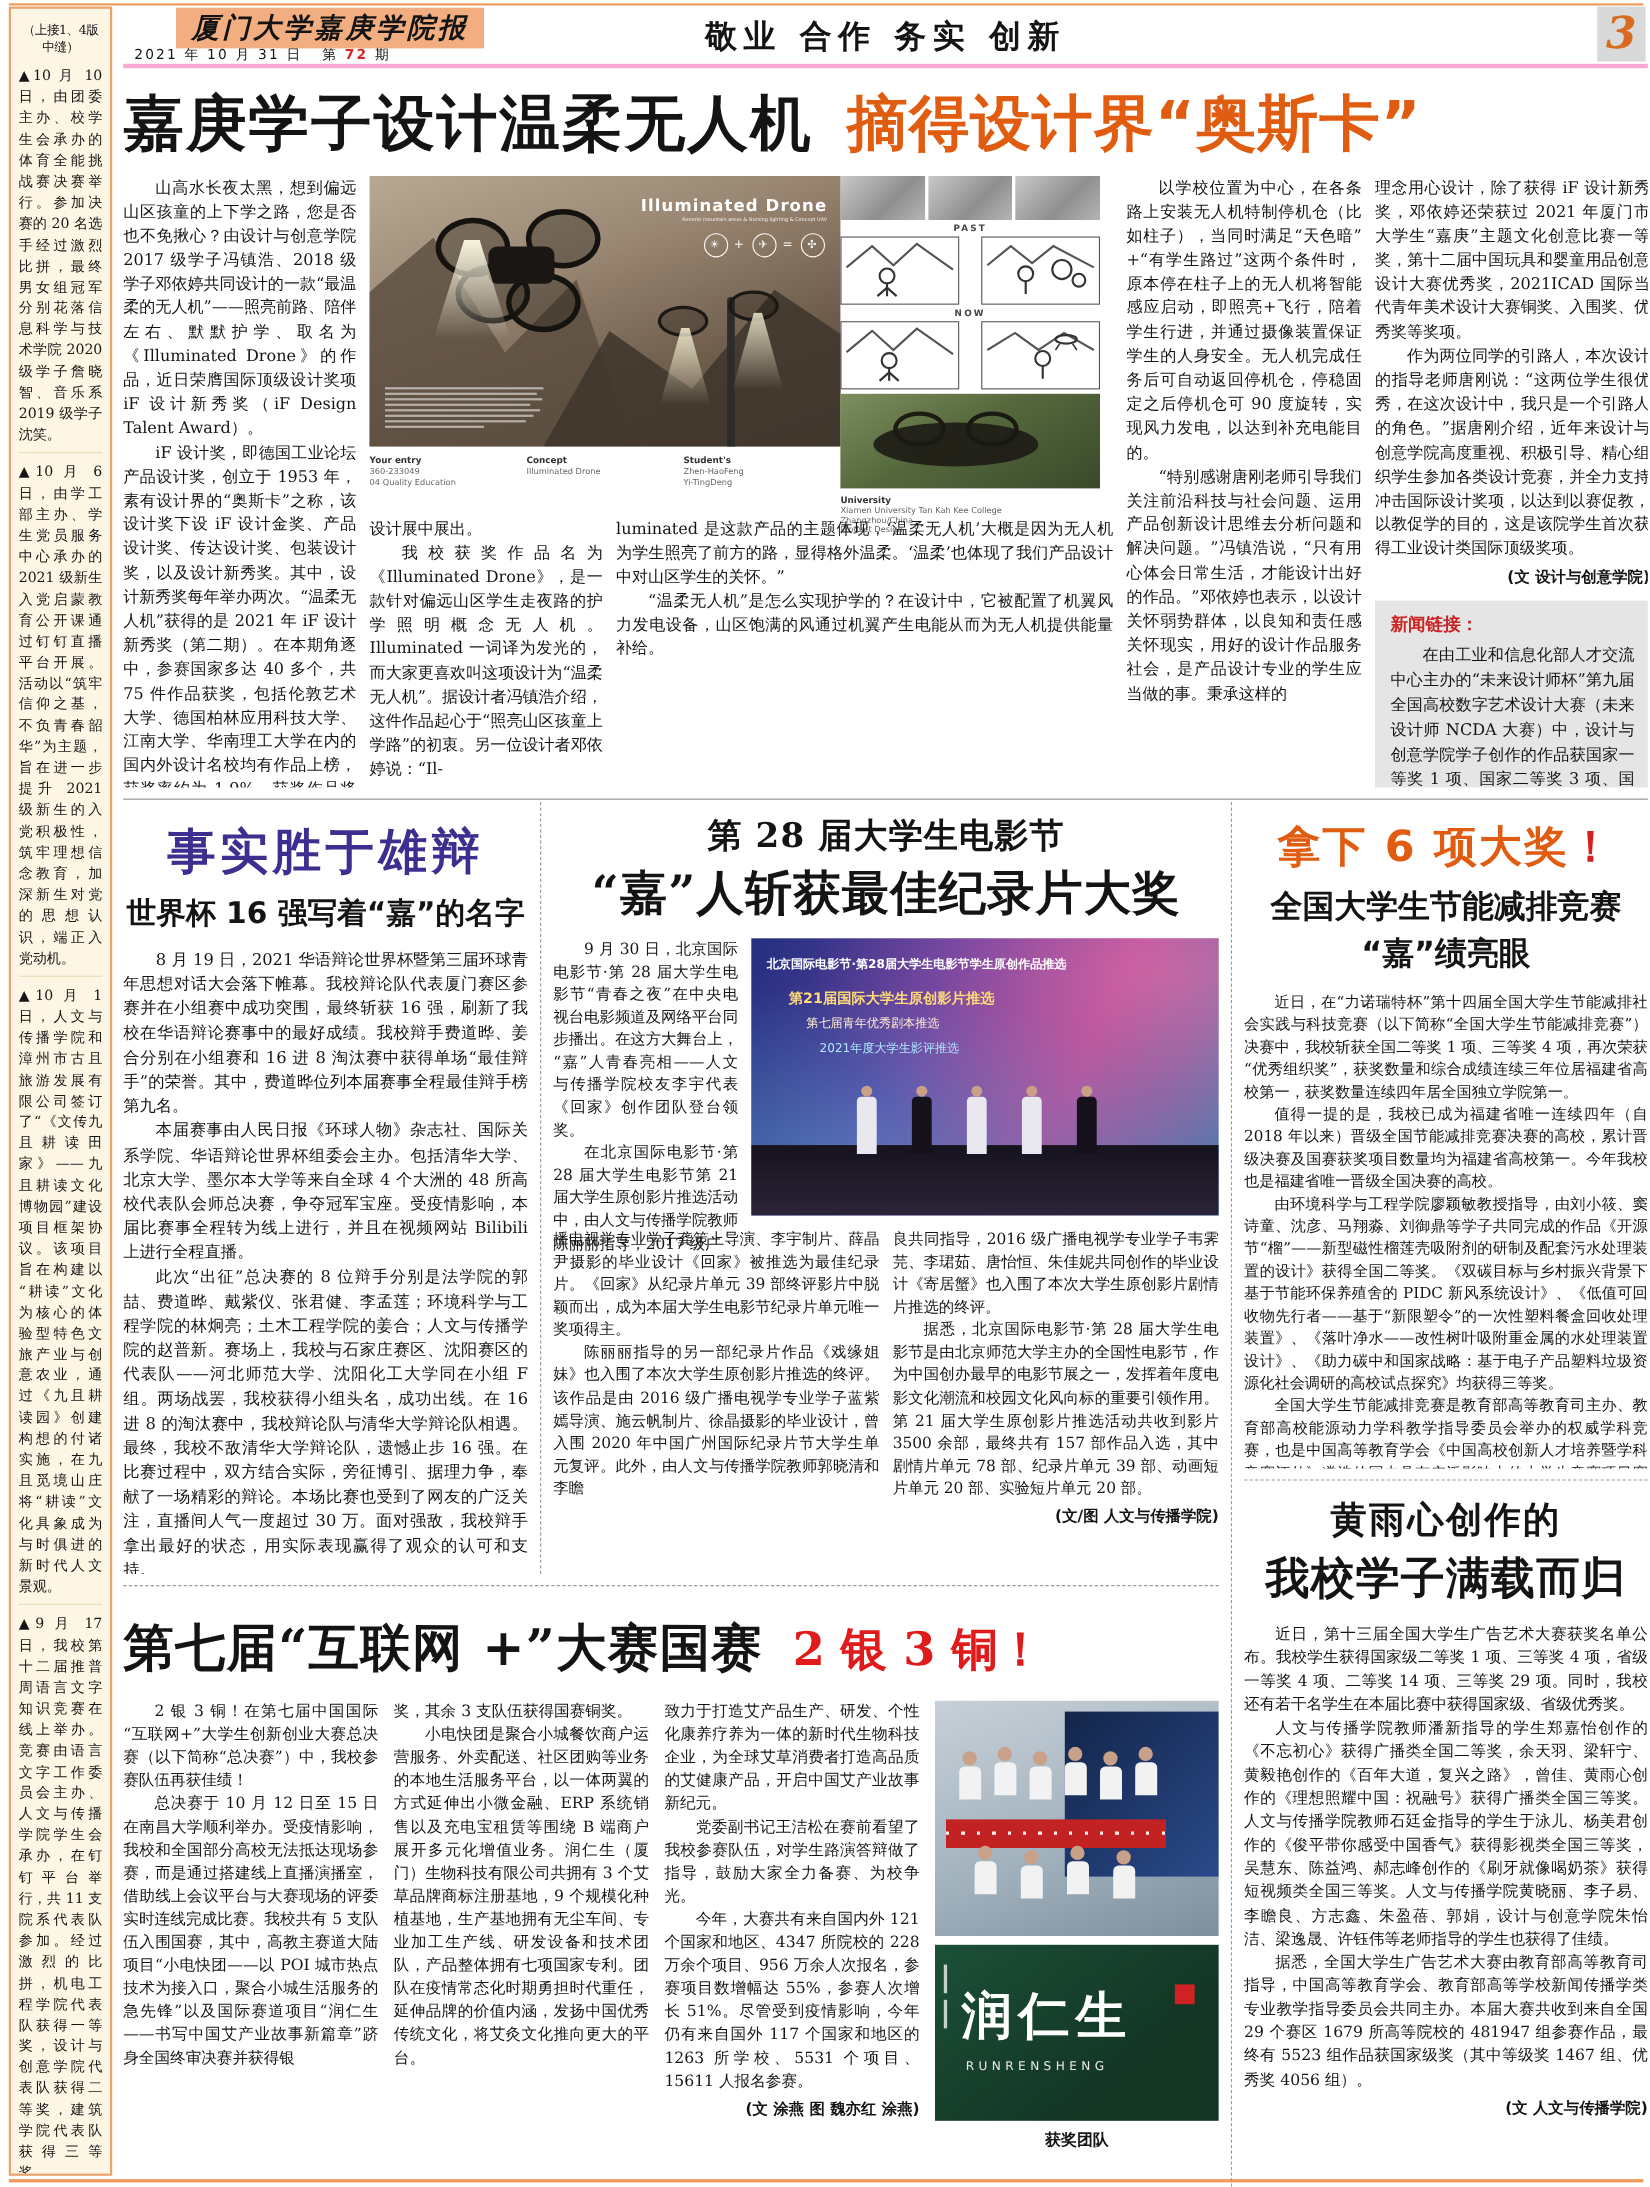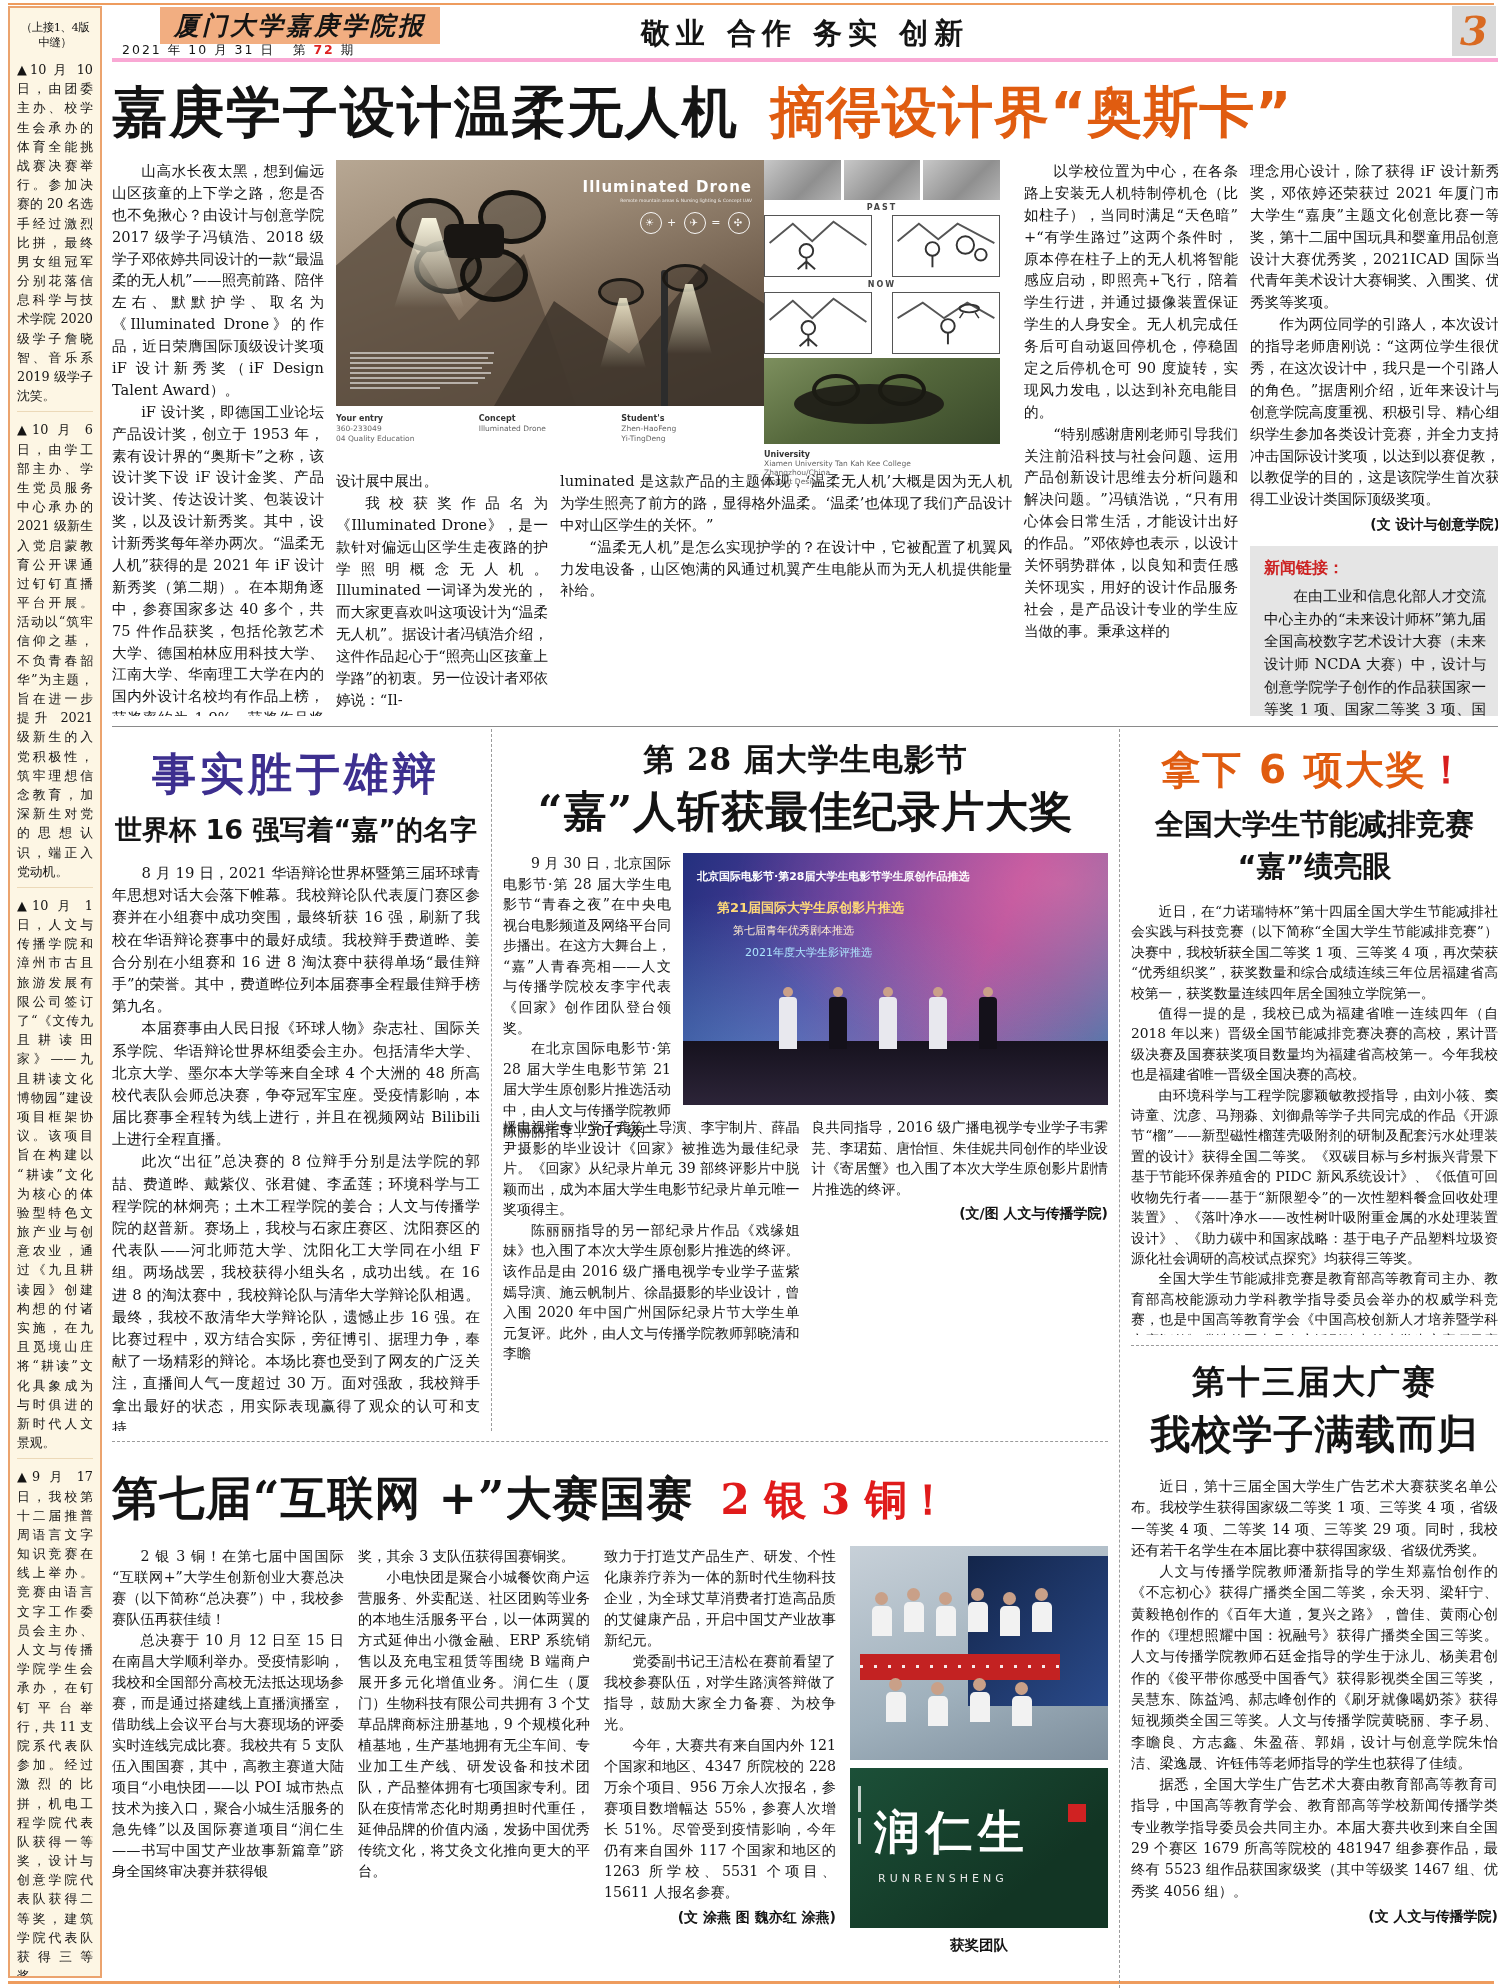--- a/index.html
+++ b/index.html
@@ -402,20 +402,21 @@
               <div class="person" style="left:296px"></div>
             </div>
           </div>
           <div class="film-cols">
             <div class="fc">
               <p class="ni">播电视学专业学子龚策上导演、李宇制片、薛晶尹摄影的毕业设计《回家》被推选为最佳纪录片。《回家》从纪录片单元 39 部终评影片中脱颖而出，成为本届大学生电影节纪录片单元唯一奖项得主。</p>
               <p>陈丽丽指导的另一部纪录片作品《戏缘姐妹》也入围了本次大学生原创影片推选的终评。该作品是由 2016 级广播电视学专业学子蓝紫嫣导演、施云帆制片、徐晶摄影的毕业设计，曾入围 2020 年中国广州国际纪录片节大学生单元复评。此外，由人文与传播学院教师郭晓清和李瞻</p>
             </div>
             <div class="fc">
               <p class="ni">良共同指导，2016 级广播电视学专业学子韦霁芫、李珺茹、唐怡恒、朱佳妮共同创作的毕业设计《寄居蟹》也入围了本次大学生原创影片剧情片推选的终评。</p>
+              <p>据悉，北京国际电影节·第 28 届大学生电影节是由北京师范大学主办的全国性电影节，作为中国创办最早的电影节展之一，发挥着年度电影文化潮流和校园文化风向标的重要引领作用。第 21 届大学生原创影片推选活动共收到影片 3500 余部，最终共有 157 部作品入选，其中剧情片单元 78 部、纪录片单元 39 部、动画短片单元 20 部、实验短片单元 20 部。</p>
               <span class="byline">(文/图 人文与传播学院)</span>
             </div>
           </div>
         </article>
       </div>
 
       <div class="hdash"></div>
 
       <article class="internet">
         <div class="inet-head">
@@ -488,21 +489,21 @@
         <p class="jp">近日，在“力诺瑞特杯”第十四届全国大学生节能减排社会实践与科技竞赛（以下简称“全国大学生节能减排竞赛”）决赛中，我校斩获全国二等奖 1 项、三等奖 4 项，再次荣获“优秀组织奖”，获奖数量和综合成绩连续三年位居福建省高校第一，获奖数量连续四年居全国独立学院第一。</p>
         <p class="jp">值得一提的是，我校已成为福建省唯一连续四年（自 2018 年以来）晋级全国节能减排竞赛决赛的高校，累计晋级决赛及国赛获奖项目数量均为福建省高校第一。今年我校也是福建省唯一晋级全国决赛的高校。</p>
         <p class="jp">由环境科学与工程学院廖颖敏教授指导，由刘小筱、窦诗童、沈彦、马翔淼、刘御鼎等学子共同完成的作品《开源节“榴”——新型磁性榴莲壳吸附剂的研制及配套污水处理装置的设计》获得全国二等奖。《双碳目标与乡村振兴背景下基于节能环保养殖舍的 PIDC 新风系统设计》、《低值可回收物先行者——基于“新限塑令”的一次性塑料餐盒回收处理装置》、《落叶净水——改性树叶吸附重金属的水处理装置设计》、《助力碳中和国家战略：基于电子产品塑料垃圾资源化社会调研的高校试点探究》均获得三等奖。</p>
         <p class="jp">全国大学生节能减排竞赛是教育部高等教育司主办、教育部高校能源动力学科教学指导委员会举办的权威学科竞赛，也是中国高等教育学会《中国高校创新人才培养暨学科竞赛评估》遴选的国内具有广泛影响力的大学生竞赛项目赛事之一。</p>
 
       </article>
 
       <div class="hdash"></div>
 
       <article class="ad">
-        <h2>第十三届大广赛</h2>
+        <h2>黄雨心创作的</h2>
         <h1>我校学子满载而归</h1>
         <p class="jp">近日，第十三届全国大学生广告艺术大赛获奖名单公布。我校学生获得国家级二等奖 1 项、三等奖 4 项，省级一等奖 4 项、二等奖 14 项、三等奖 29 项。同时，我校还有若干名学生在本届比赛中获得国家级、省级优秀奖。</p>
         <p class="jp">人文与传播学院教师潘新指导的学生郑嘉怡创作的《不忘初心》获得广播类全国二等奖，余天羽、梁轩宁、黄毅艳创作的《百年大道，复兴之路》，曾佳、黄雨心创作的《理想照耀中国：祝融号》获得广播类全国三等奖。人文与传播学院教师石廷金指导的学生于泳儿、杨美君创作的《俊平带你感受中国香气》获得影视类全国三等奖，吴慧东、陈益鸿、郝志峰创作的《刷牙就像喝奶茶》获得短视频类全国三等奖。人文与传播学院黄晓丽、李子易、李瞻良、方志鑫、朱盈蓓、郭娟，设计与创意学院朱怡洁、梁逸晟、许钰伟等老师指导的学生也获得了佳绩。</p>
         <p class="jp">据悉，全国大学生广告艺术大赛由教育部高等教育司指导，中国高等教育学会、教育部高等学校新闻传播学类专业教学指导委员会共同主办。本届大赛共收到来自全国 29 个赛区 1679 所高等院校的 481947 组参赛作品，最终有 5523 组作品获国家级奖（其中等级奖 1467 组、优秀奖 4056 组）。</p>
         <span class="byline">(文 人文与传播学院)</span>
       </article>
     </div>
   </div>
 </div>
 

